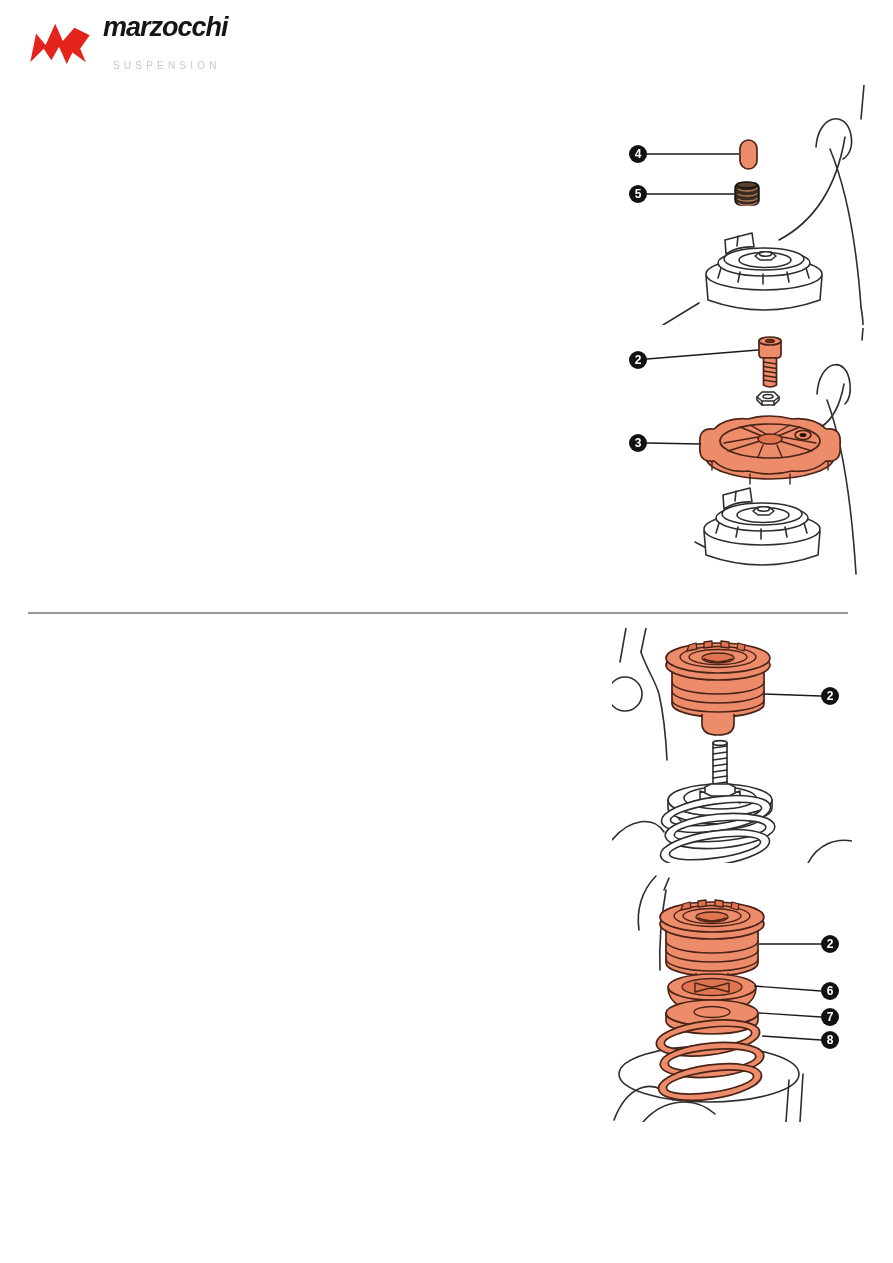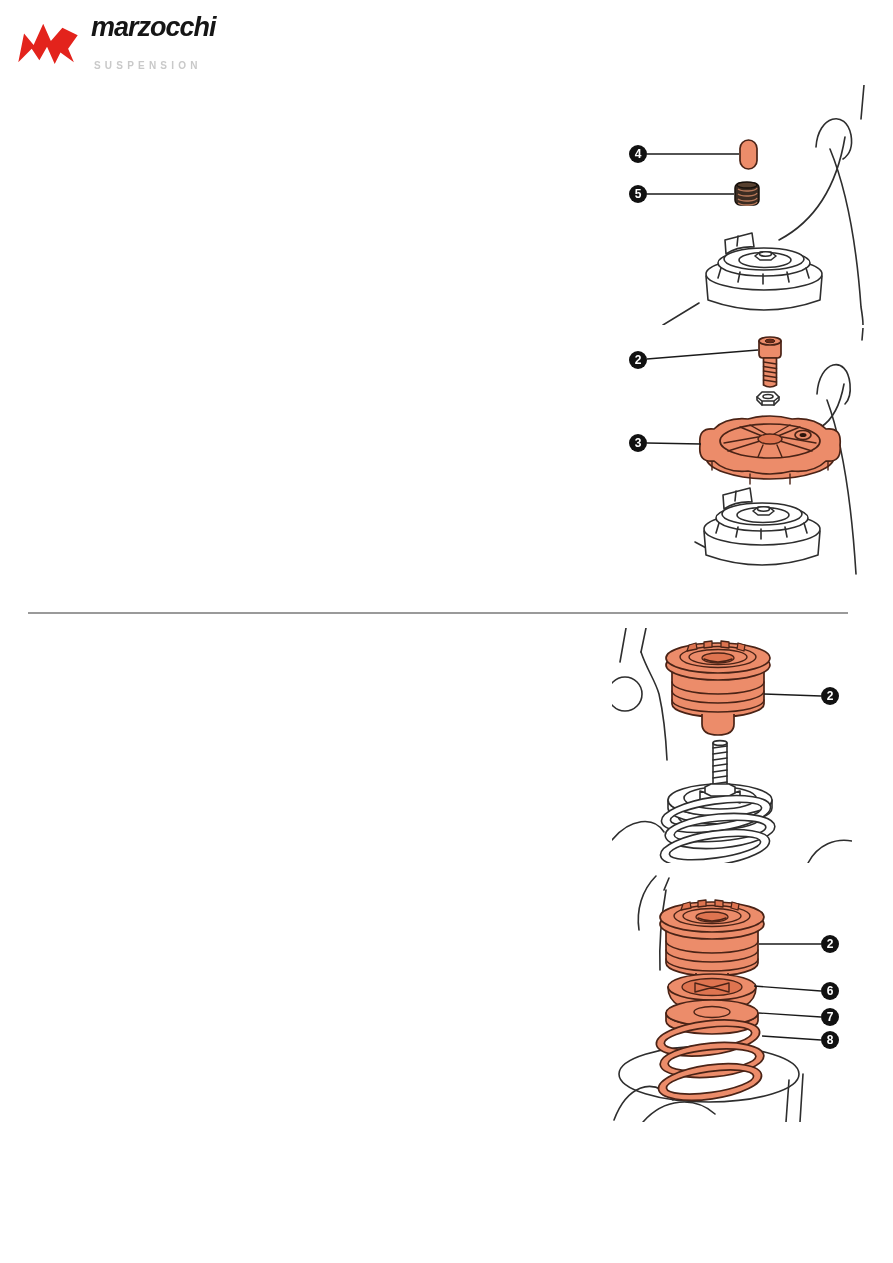--- a/index.html
+++ b/index.html
@@ -1,21 +1,21 @@
 <!DOCTYPE html>
 <html><head>
 <meta charset="utf-8">
 <style>
   html,body{margin:0;padding:0;background:#e8e8e8;}
   .page{position:relative;width:893px;height:1263px;background:#ffffff;overflow:hidden;
         font-family:"Liberation Sans",sans-serif;}
-  .logo{position:absolute;left:14px;top:14px;display:flex;align-items:center;gap:9px;}
+  .logo{position:absolute;left:26px;top:14px;display:flex;align-items:center;gap:9px;}
   .logo-text{display:flex;flex-direction:column;line-height:1;}
   .brand{font-style:italic;font-weight:bold;font-size:27px;letter-spacing:-1px;color:#151515;}
-  .subtitle{font-weight:bold;font-size:10px;letter-spacing:4.2px;color:#c9c9c9;margin-top:20px;padding-left:3px;}
+  .subtitle{font-weight:normal;font-size:10px;letter-spacing:4.2px;color:#c9c9c9;margin-top:20px;padding-left:3px;text-align:center;}
   .divider{position:absolute;left:28px;top:612px;width:820px;height:2px;background:#9a9a9a;}
   .fig{position:absolute;}
   
   .ln{fill:none;stroke:#2e2e2e;stroke-width:1.6;stroke-linecap:round;stroke-linejoin:round;}
   .lnf{fill:#ffffff;stroke:#2e2e2e;stroke-width:1.6;stroke-linejoin:round;}
   
   .or{fill:#EC8C6A;stroke:#4a2316;stroke-width:1.7;stroke-linejoin:round;}
   .orl{fill:none;stroke:#4a2316;stroke-width:1.4;stroke-linecap:round;}
   .ord{fill:#de7450;stroke:#4a2316;stroke-width:1.3;stroke-linejoin:round;}
   .callout-circle{fill:#111111;}

